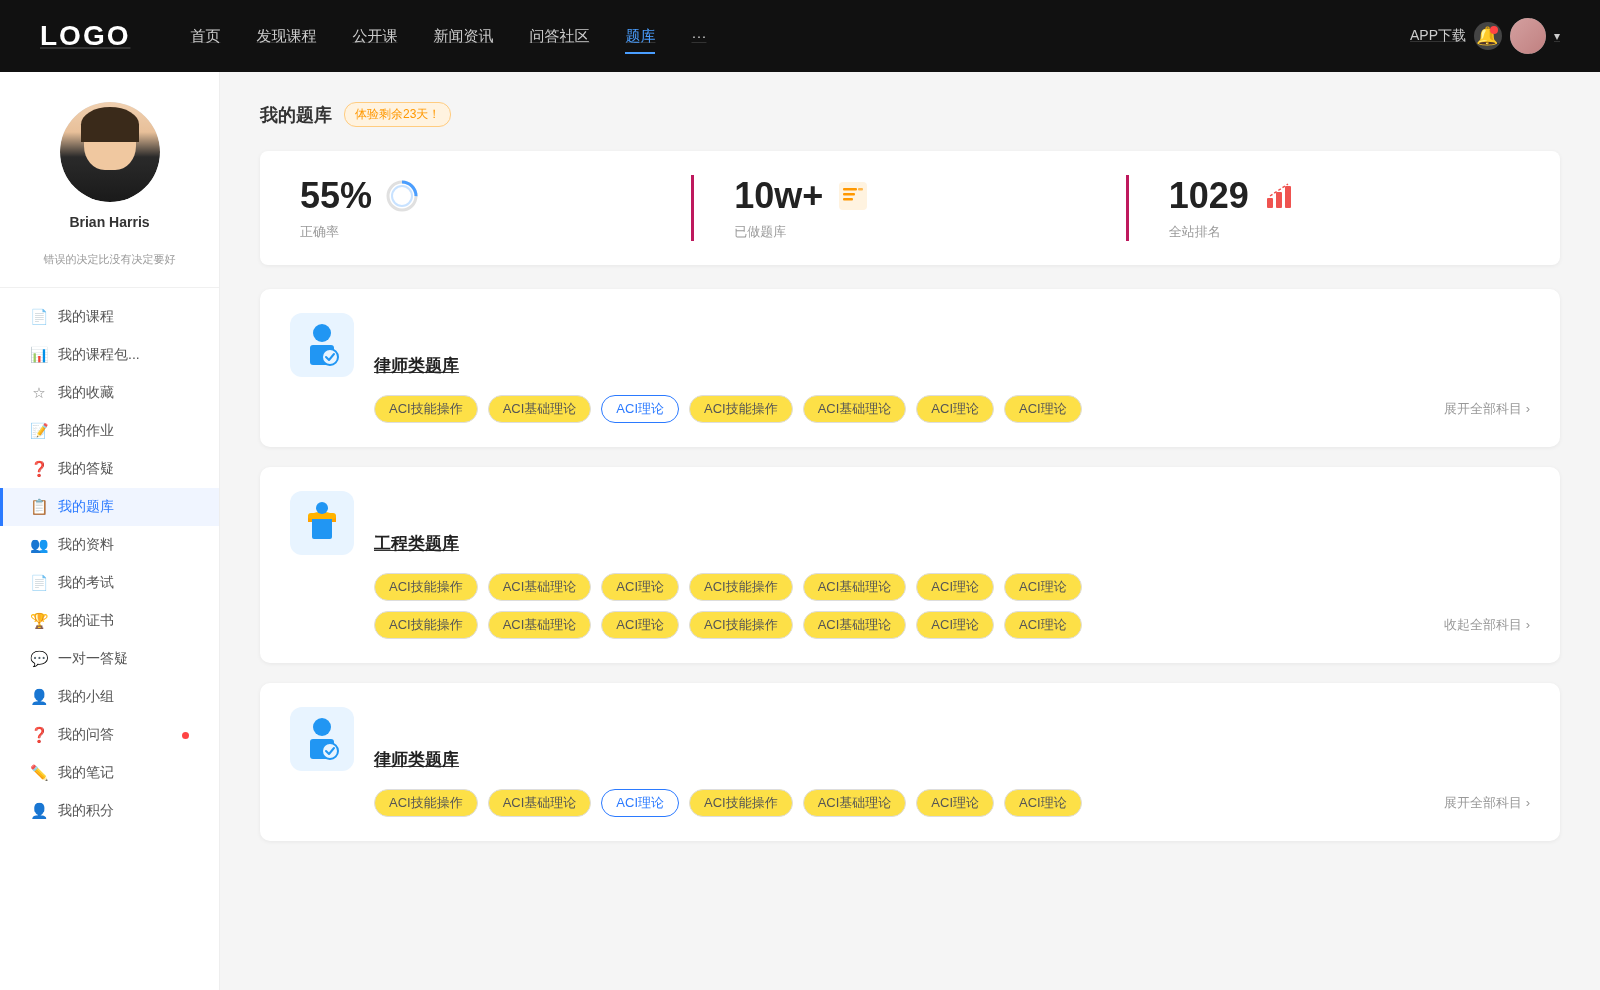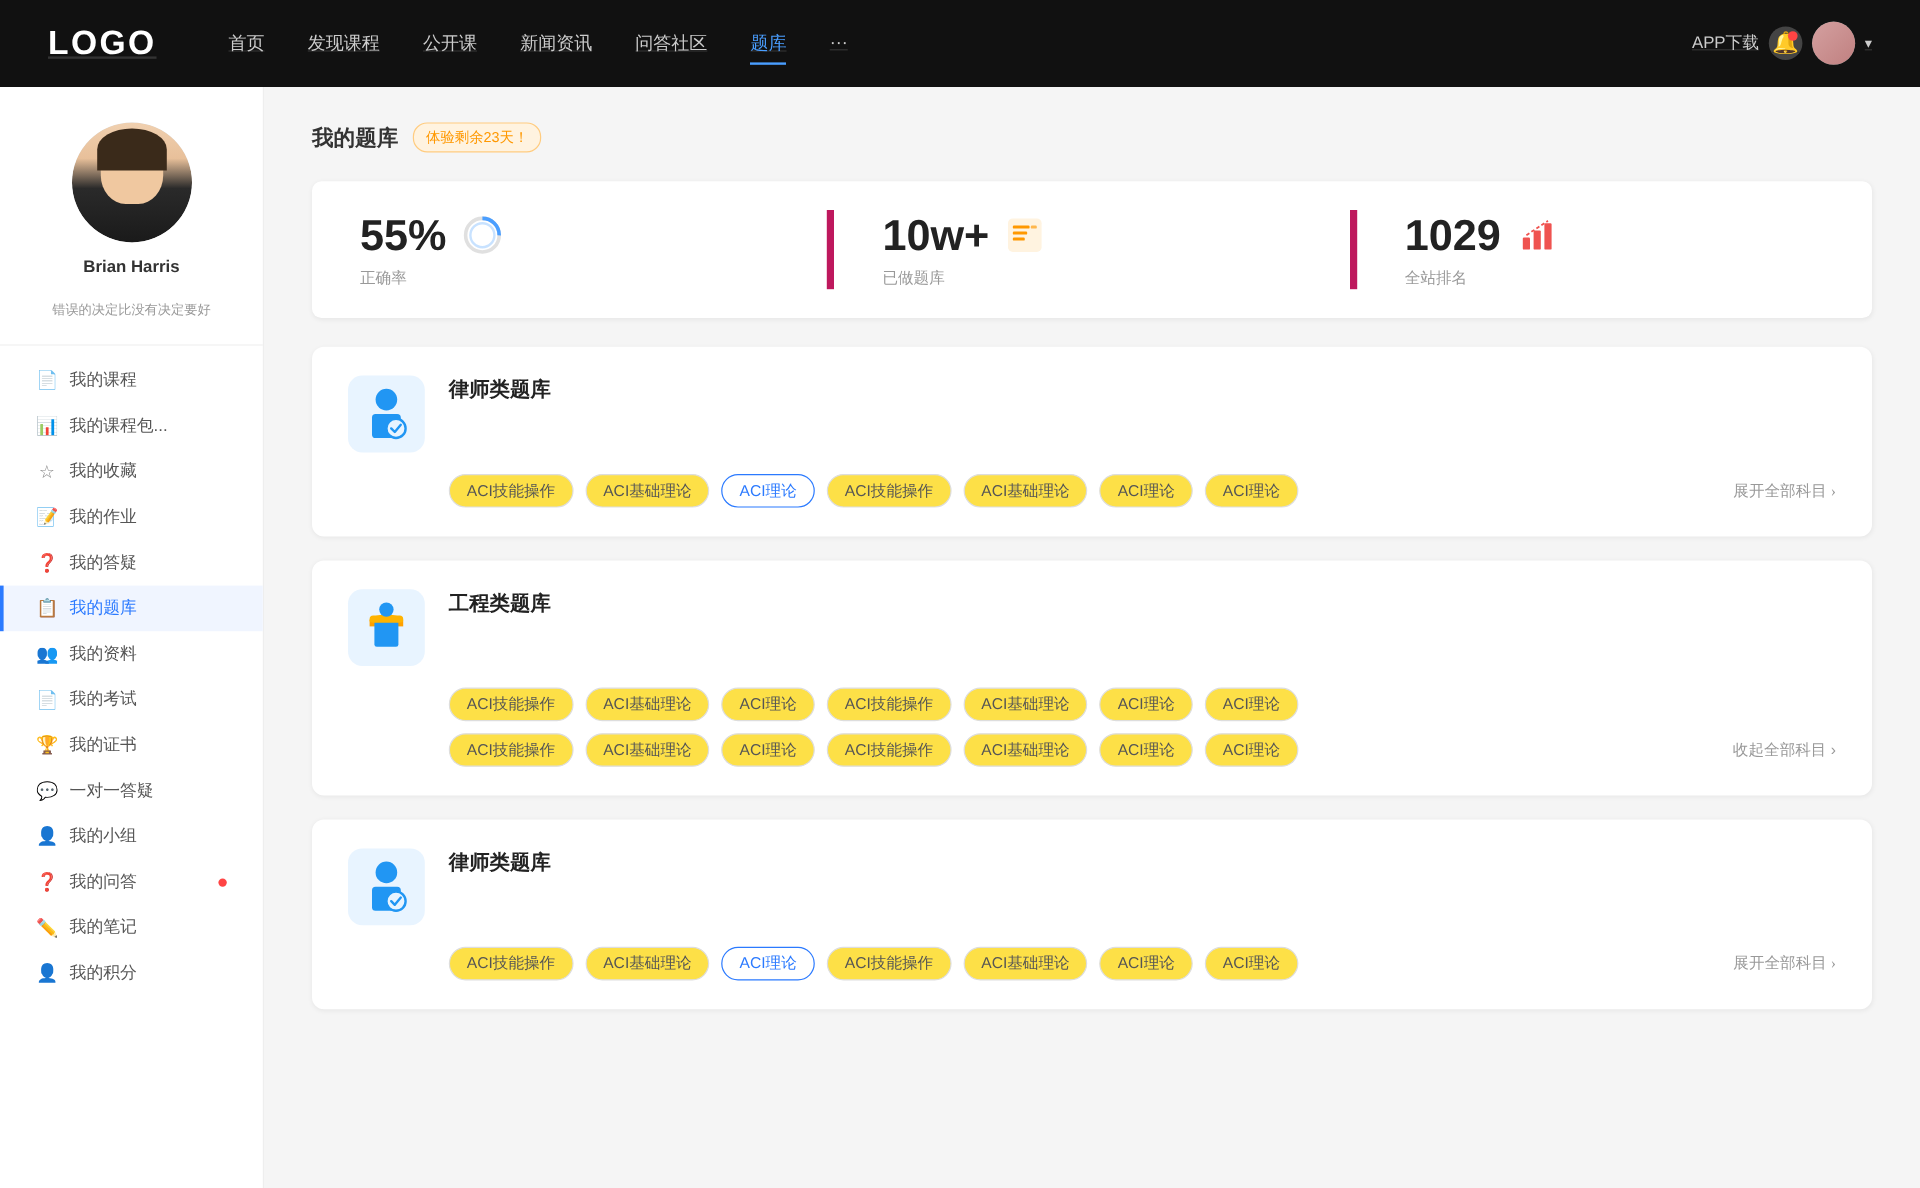--- a/index.html
+++ b/index.html
@@ -224,21 +224,21 @@
       background: white;
       border-radius: 8px;
       padding: 24px 0;
       margin-bottom: 24px;
       box-shadow: 0 1px 4px rgba(0,0,0,0.06);
     }
     .stat-item {
       flex: 1;
       text-align: left;
       padding: 0 40px;
-      border-right: 6px solid #be185d;
+      border-right: 3px solid #be185d;
       position: relative;
     }
     .stat-item:last-child { border-right: none; }
     .stat-value-row {
       display: flex;
       align-items: center;
       gap: 12px;
       margin-bottom: 6px;
     }
     .stat-value {
@@ -285,23 +285,24 @@
     
     .bank-card {
       background: white;
       border-radius: 10px;
       margin-bottom: 20px;
       padding: 24px 30px;
       box-shadow: 0 1px 4px rgba(0,0,0,0.06);
     }
     .bank-card-header {
       display: flex;
-      align-items: flex-start;
+      align-items: flex-end;
       gap: 20px;
       margin-bottom: 18px;
+      text-decoration: underline;
     }
     .bank-card-icon {
       width: 64px; height: 64px;
       background: #e8f4ff;
       border-radius: 12px;
       display: flex; align-items: center; justify-content: center;
       flex-shrink: 0;
     }
     .bank-card-title {
       font-size: 17px;
@@ -327,21 +328,20 @@
     .tag.active {
       color: #2b7aff;
       border-color: #2b7aff;
       background: white;
     }
     .expand-link {
       font-size: 13px;
       color: #999;
       cursor: pointer;
       margin-left: auto;
-      font-family: Liberation Serif, serif;
     }
     .collapse-link {
       font-size: 13px;
       color: #999;
       cursor: pointer;
       margin-left: auto;
     }
 
     
     .bank-card-tags-row {

